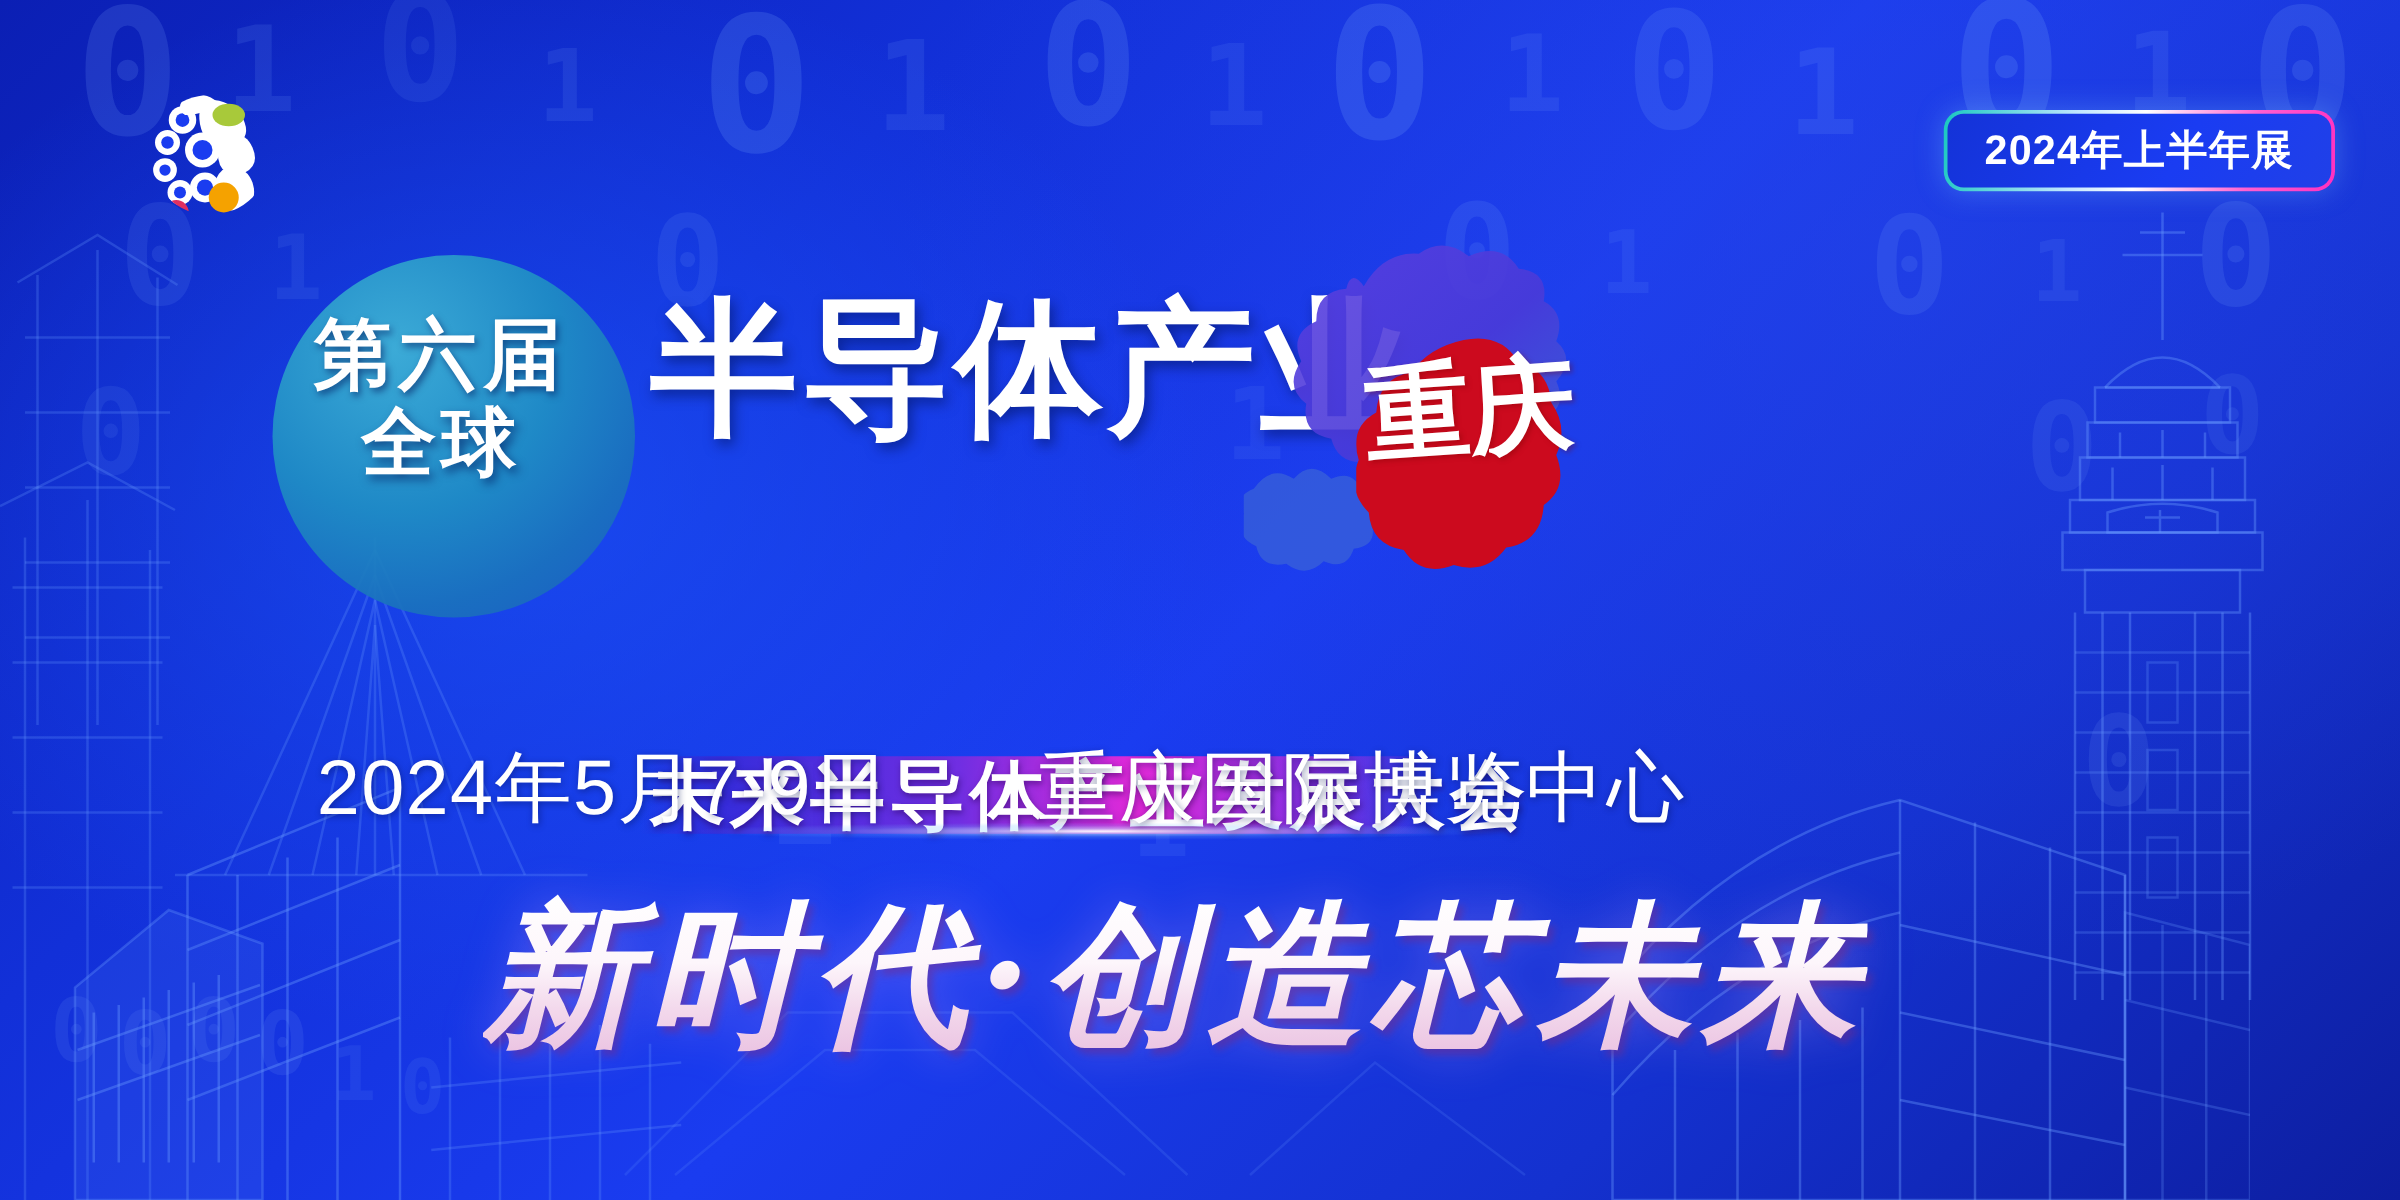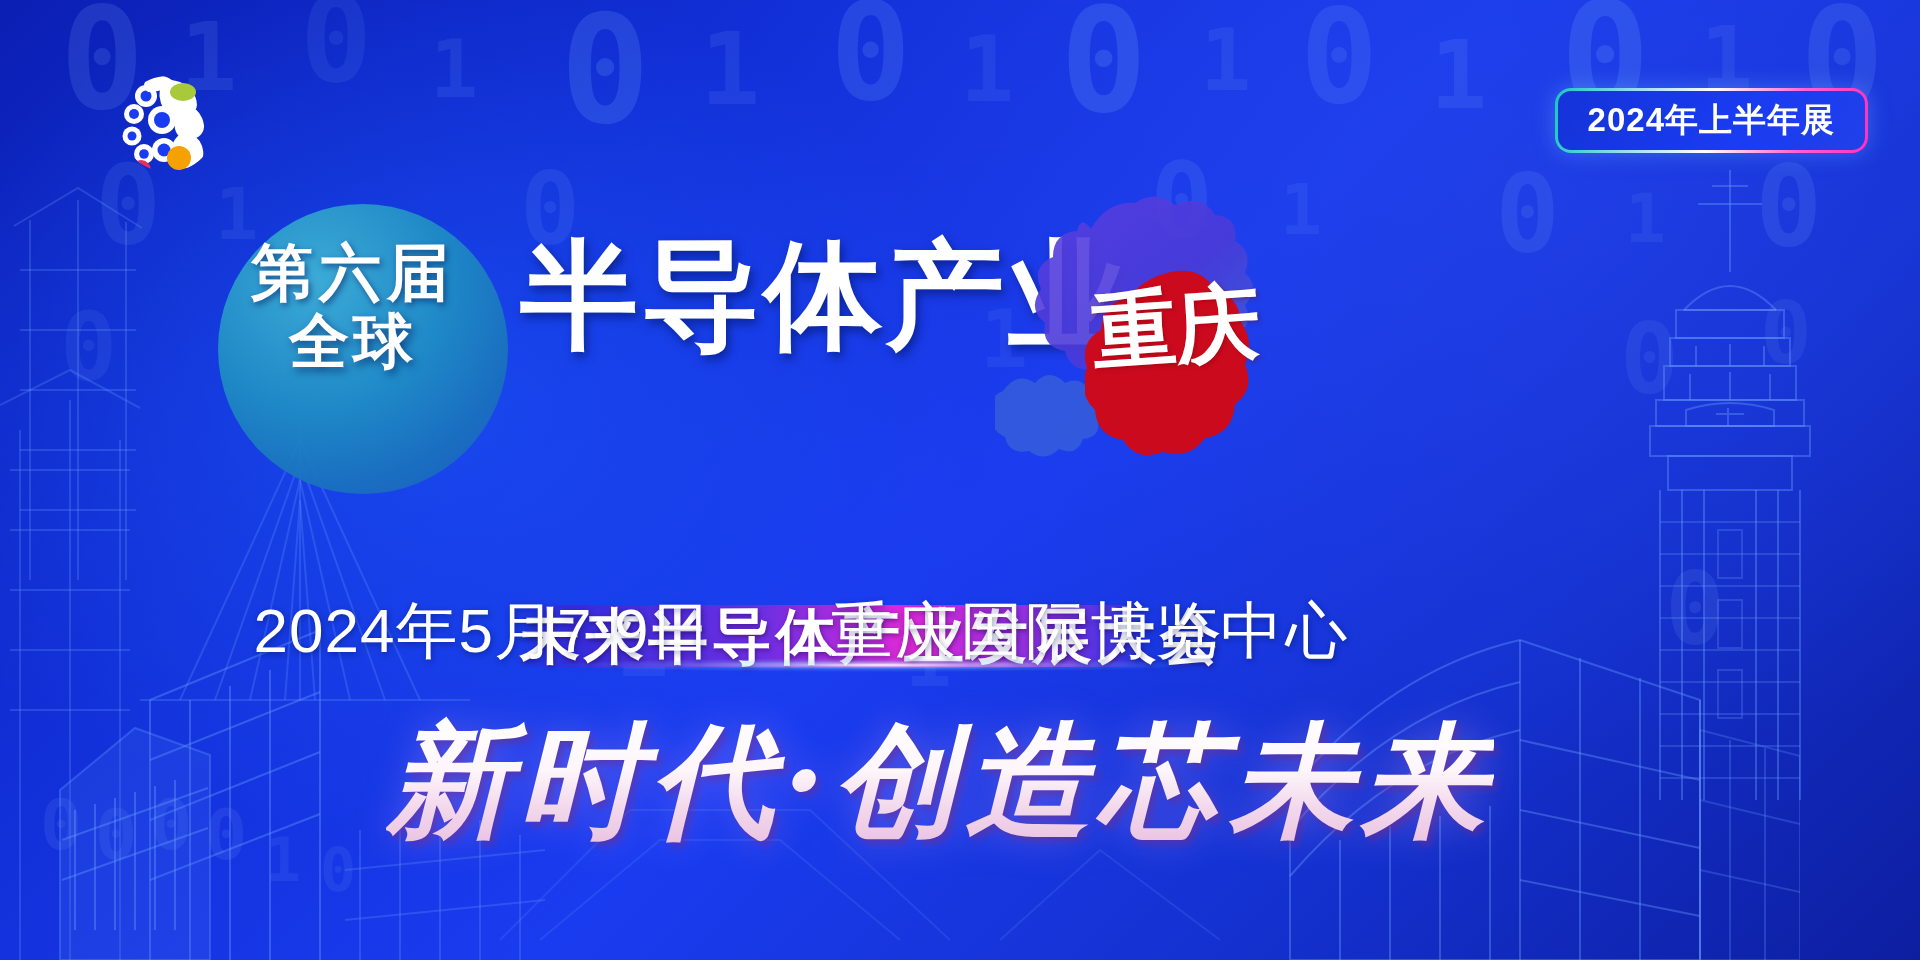--- a/index.html
+++ b/index.html
@@ -68,21 +68,21 @@
   #circle{
     position:absolute;left:218px;top:14px;width:290px;height:290px;border-radius:50%;
     background:radial-gradient(circle at 34% 26%,#3fb4d6 0%,#1f8fc4 45%,#1a72bd 72%,#1b5cc0 100%);
     opacity:.92;
   }
   #ordinal{
     position:absolute;left:228px;top:52px;width:250px;
     text-align:center;color:#fff;
   }
   #ordinal .l1{font-size:62px;font-weight:700;letter-spacing:6px;line-height:1;
-    text-shadow:2px 3px 6px rgba(0,20,90,.55);}
+    text-shadow:2px 3px 6px rgba(0,20,90,.55);margin-top:12px;}
   #ordinal .l2{font-size:60px;font-weight:800;letter-spacing:4px;line-height:1.05;margin-top:6px;
     text-shadow:3px 4px 8px rgba(0,20,90,.6);}
 
   #maintitle{
     position:absolute;left:520px;top:46px;
     font-size:118px;font-weight:800;color:#fff;letter-spacing:4px;line-height:1;
     white-space:nowrap;
     text-shadow:3px 5px 10px rgba(0,18,90,.55);
   }
 

